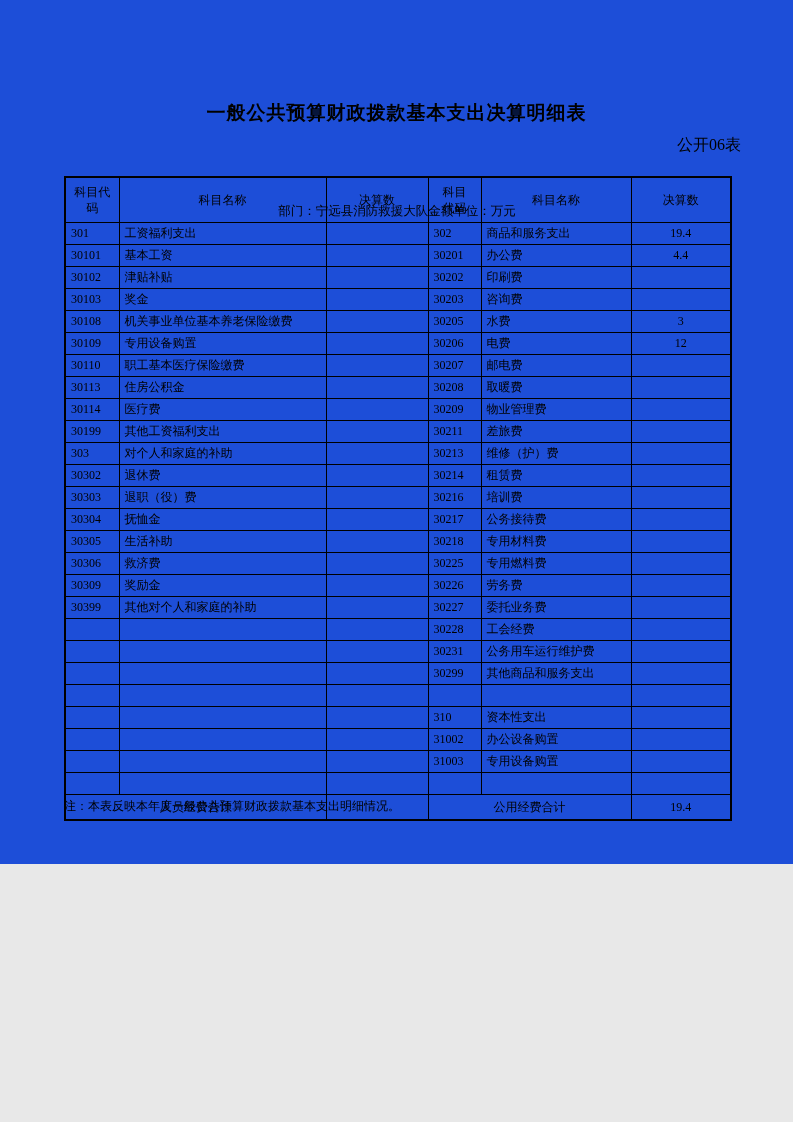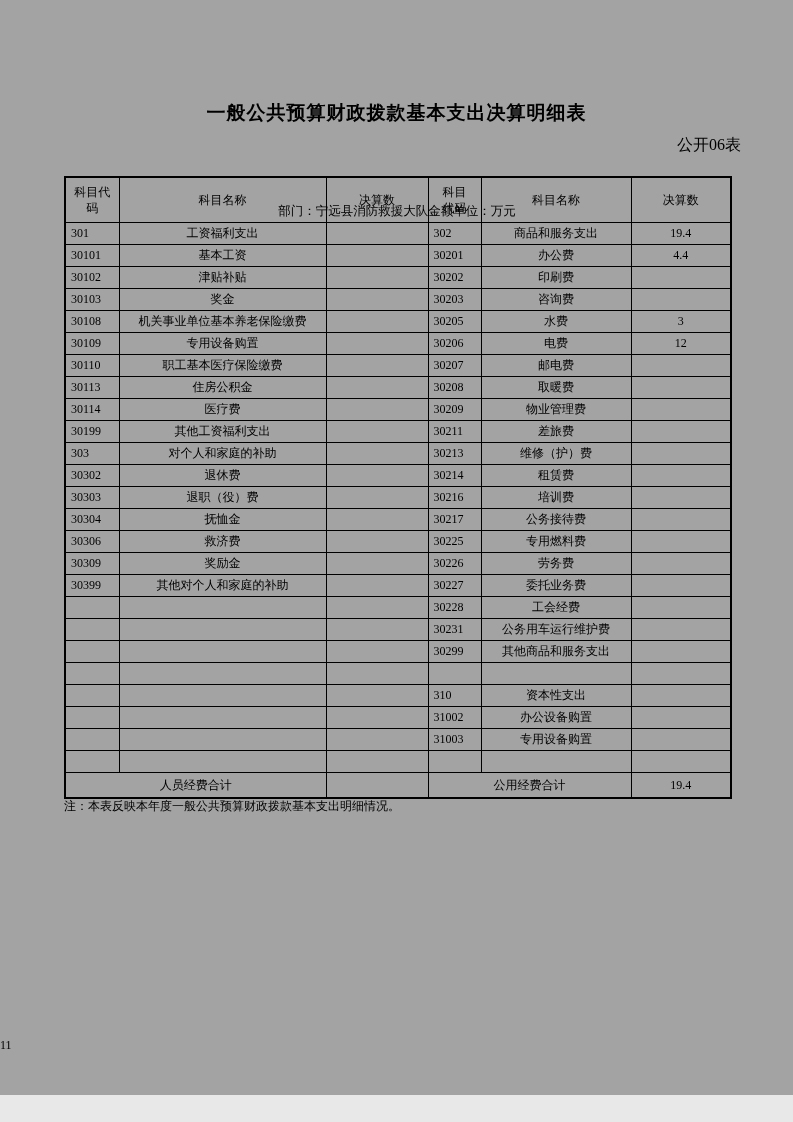--- a/index.html
+++ b/index.html
@@ -1,21 +1,21 @@
 <!DOCTYPE html>
 <html><head>
 <meta charset="utf-8">
 <style>
   html, body { margin: 0; padding: 0; background: #e8e8e8; }
   .page {
     position: relative;
     width: 793px;
-    height: 1095px;
+    height: 864px;
     margin: 0 auto;
-    background: #a3a3a3;
+    background: #1d4ed8;
     font-family: "Liberation Serif", serif;
     color: #000;
     overflow: hidden;
   }
   .title {
     position: absolute;
     top: 100px;
     left: 0;
     width: 100%;
     text-align: center;
@@ -59,21 +59,21 @@
   }
   table.budget thead th {
     height: 44px;
     text-align: center;
     white-space: pre-line;
     line-height: 1.35;
   }
   table.budget tbody td { height: 21px; }
   table.budget tfoot td { height: 24px; }
   td.code { text-align: left; margin-left: 10px; }
-  td.name { text-align: center; }
+  td.name { text-align: left; }
   td.val  { text-align: center; }
   td.bold { font-weight: bold; }
   td.total-label {
     text-align: center;
     font-weight: bold;
   }
   .note {
     position: absolute;
     top: 798px;
     left: 64px;
@@ -230,20 +230,28 @@
         </tr>
         <tr>
           <td class="code">30304</td>
           <td class="name">抚恤金</td>
           <td class="val"></td>
           <td class="code">30217</td>
           <td class="name">公务接待费</td>
           <td class="val"></td>
         </tr>
         <tr>
+          <td class="code">30305</td>
+          <td class="name">生活补助</td>
+          <td class="val"></td>
+          <td class="code">30218</td>
+          <td class="name">专用材料费</td>
+          <td class="val"></td>
+        </tr>
+        <tr>
           <td class="code">30306</td>
           <td class="name">救济费</td>
           <td class="val"></td>
           <td class="code">30225</td>
           <td class="name">专用燃料费</td>
           <td class="val"></td>
         </tr>
         <tr>
           <td class="code">30309</td>
           <td class="name">奖励金</td>

